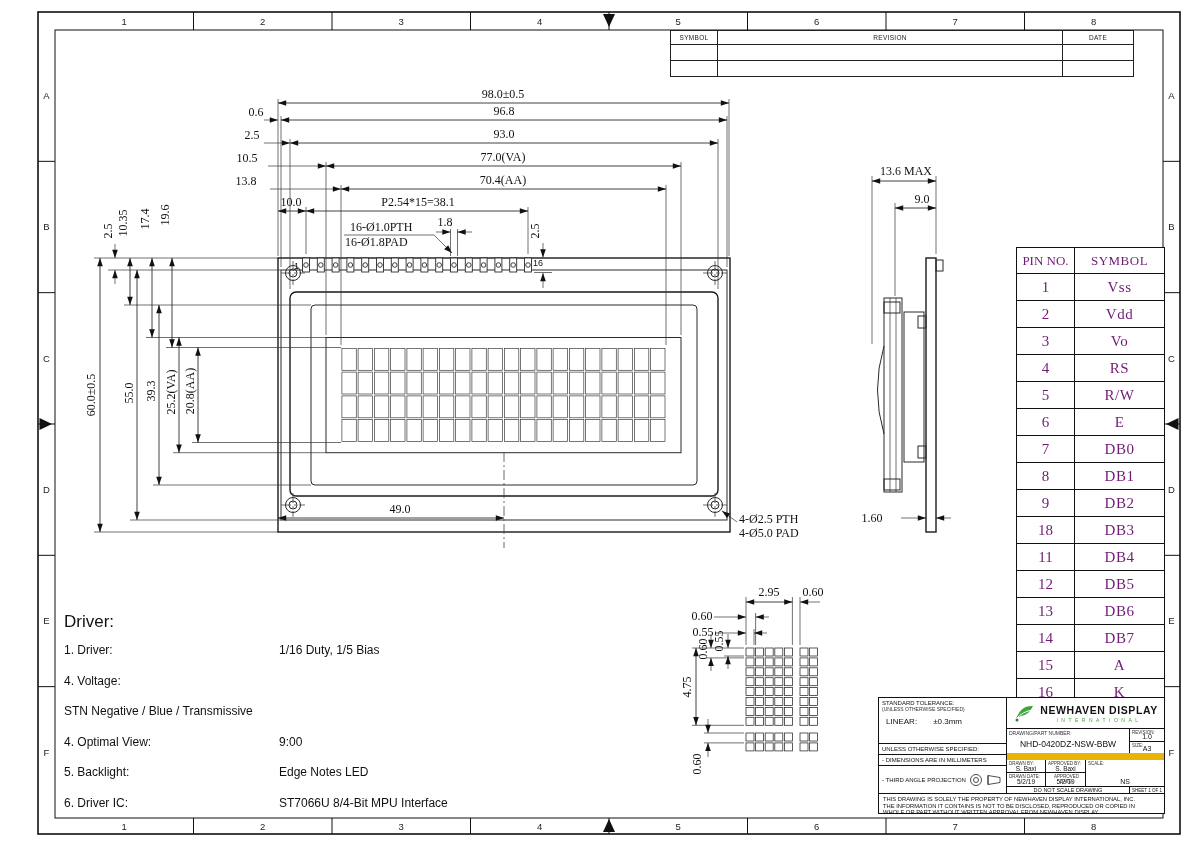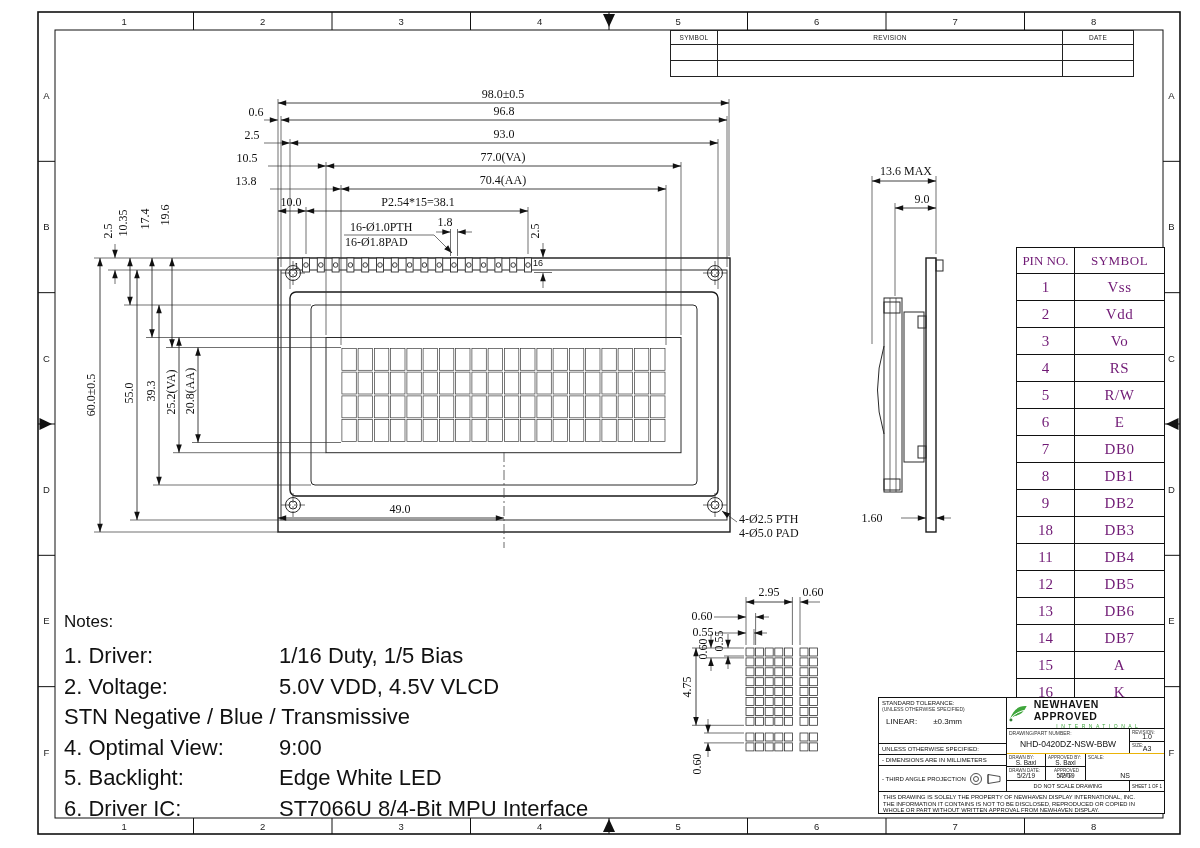--- a/index.html
+++ b/index.html
@@ -35,37 +35,37 @@
   .rev-date{width:70px}
   
   .pin-table{position:absolute;left:1016px;top:247px;width:147px;border:1.6px solid #111;background:#fff;font-family:"Liberation Serif",serif;color:#701a75}
   .pt-head{display:flex;height:25px;font-size:13px}
   .pt-row{display:flex;height:26px;border-top:1.1px solid #111;font-size:15px}
   .pt-c1{width:57px;border-right:1.1px solid #111;display:flex;align-items:center;justify-content:center}
   .pt-c2{flex:1;display:flex;align-items:center;justify-content:center;letter-spacing:.5px}
   
   .notes{position:absolute;left:64px;top:612px;color:#111}
   .notes-title{font-size:17px;margin-bottom:11px}
-  .note-row{height:30.6px;display:flex;font-size:22px}
+  .note-row{height:30.6px;display:flex;font-size:12px}
   .note-label{width:215px}
   
   .title-block{position:absolute;left:878px;top:697px;width:285px;height:115px;border:1.4px solid #111;background:#fff;display:grid;grid-template-columns:128px 1fr;grid-template-rows:1fr 22px;color:#111}
   .tb-left{border-right:1px solid #111;display:flex;flex-direction:column}
   .t6{font-size:6px}
   .t5{font-size:5px;color:#333}
   .t45{position:absolute;top:1px;left:2px;font-size:4.5px;color:#333;letter-spacing:0}
   .tb-tol{height:41px;border-bottom:1px solid #111;padding:2px 3px}
   .tb-linear{margin-top:5px;font-size:8px;display:flex;gap:16px;padding-left:4px}
   .tb-row{border-bottom:1px solid #111;padding:2px 3px}
   .tb-proj{flex:1;display:flex;justify-content:space-between;align-items:center;border-bottom:none;padding:2px 3px}
   .tb-right{display:flex;flex-direction:column}
   .tb-logo{height:30px;border-bottom:1px solid #111;display:flex;align-items:center;justify-content:center;gap:5px}
   .logo-name{font-size:10.5px;font-weight:bold;letter-spacing:.6px}
   .logo-sub{font-size:5px;color:#3fa63c;letter-spacing:3.5px;text-align:center;margin-top:1px}
-  .tb-part{height:24px;border-bottom:1px solid #eab308;display:flex}
+  .tb-part{height:24px;border-bottom:7px solid #eab308;display:flex}
   .tb-part-main{flex:1;border-right:1px solid #111;position:relative;padding:1px 2px}
   .tb-part-num{font-size:8.5px;text-align:center;margin-top:3px}
   .tb-part-side{width:34px;display:flex;flex-direction:column}
   .tb-mini{flex:1;position:relative;display:flex;align-items:flex-end;justify-content:center}
   .tb-mini + .tb-mini{border-top:1px solid #111}
   .t7v{font-size:7px;padding-bottom:1px}
   .tb-sign{height:26px;border-bottom:1px solid #111;display:flex}
   .tb-sign-grid{flex:1;display:grid;grid-template-columns:1fr 1fr;grid-template-rows:1fr 1fr;border-right:1px solid #111}
   .tb-cell{position:relative;padding-top:5px;text-align:center;font-size:6.5px}
   .tb-cell.br{border-right:1px solid #111}
@@ -613,40 +613,39 @@
           <div class="pt-c2">A</div>
         </div>
         <div class="pt-row">
           <div class="pt-c1">16</div>
           <div class="pt-c2">K</div>
         </div>
       </div>
 </div>
 
 <div class="notes">
-  <div class="notes-title">Notes:</div>
+  <div class="notes-title">Driver:</div>
   <div id="notes-list">
         <div class="note-row">
           <span class="note-label">1. Driver:</span>
           <span class="note-value">1/16 Duty, 1/5 Bias</span>
         </div>
         <div class="note-row">
-          <span class="note-label">2. Voltage:</span>
-          <span class="note-value">5.0V VDD, 4.5V VLCD</span>
+          <span class="note-label">4. Voltage:</span>
         </div>
         <div class="note-row">
           <span class="note-value">STN Negative / Blue / Transmissive</span>
         </div>
         <div class="note-row">
           <span class="note-label">4. Optimal View:</span>
           <span class="note-value">9:00</span>
         </div>
         <div class="note-row">
           <span class="note-label">5. Backlight:</span>
-          <span class="note-value">Edge White LED</span>
+          <span class="note-value">Edge Notes LED</span>
         </div>
         <div class="note-row">
           <span class="note-label">6. Driver IC:</span>
           <span class="note-value">ST7066U 8/4-Bit MPU Interface</span>
         </div>
       </div>
 </div>
 
 <div class="title-block">
   <div class="tb-left">
@@ -671,21 +670,21 @@
     </div>
   </div>
   <div class="tb-right">
     <div class="tb-logo">
       <svg width="22" height="20" viewBox="0 0 22 20">
         <path d="M3,16 Q8,2 20,3 Q16,12 8,13 Q5,14 3,16" fill="#3fa63c"></path>
         <path d="M3,16 Q10,8 20,7" stroke="#fff" stroke-width="1" fill="none"></path>
         <circle cx="4" cy="17" r="1.5" fill="#2e7d32"></circle>
       </svg>
       <div class="logo-text">
-        <div class="logo-name">NEWHAVEN APPROVED</div>
+        <div class="logo-name">NEWHAVEN DISPLAY</div>
         <div class="logo-sub">INTERNATIONAL</div>
       </div>
     </div>
     <div class="tb-part">
       <div class="tb-part-main">
         <div class="t5">DRAWING/PART NUMBER:</div>
         <div class="tb-part-num">NHD-0420DZ-NSW-BBW</div>
       </div>
       <div class="tb-part-side">
         <div class="tb-mini">

